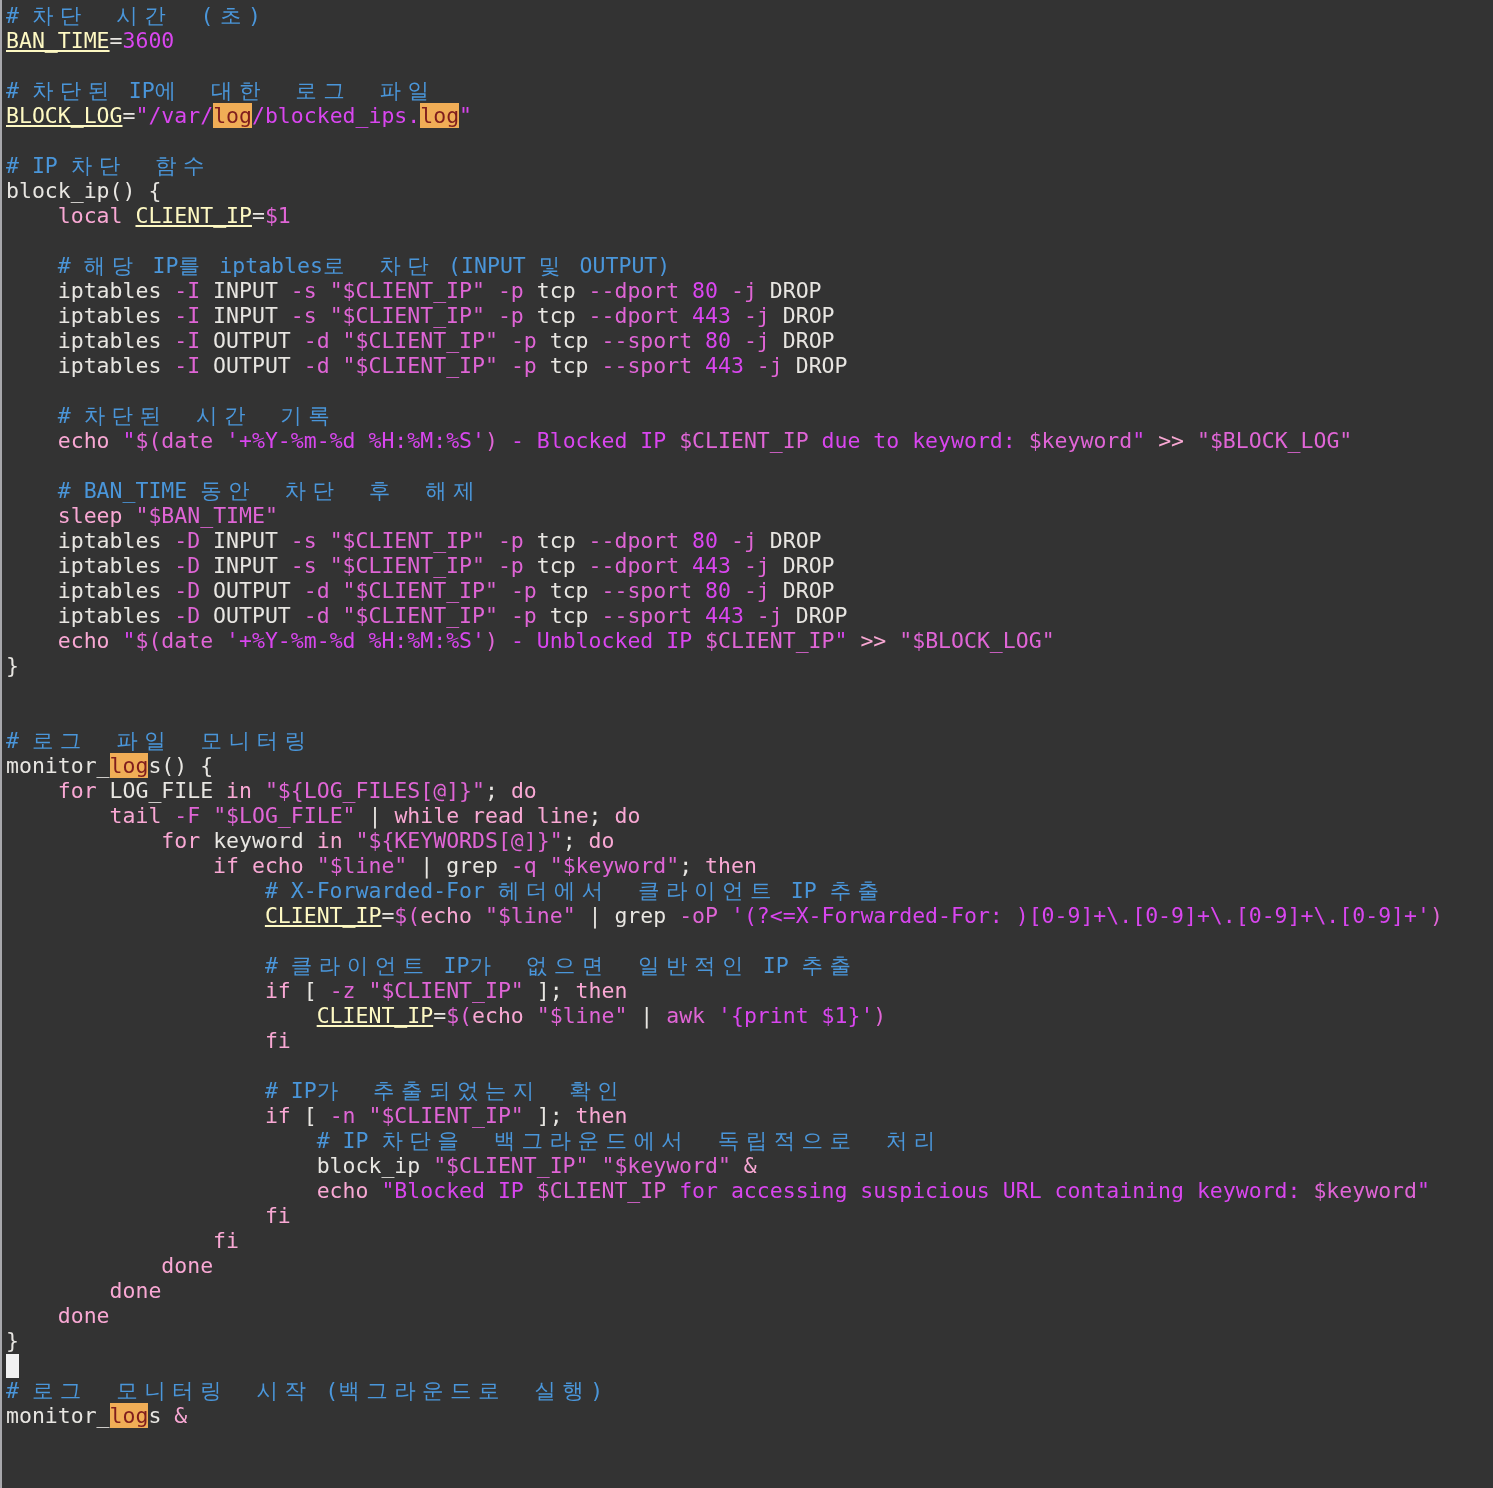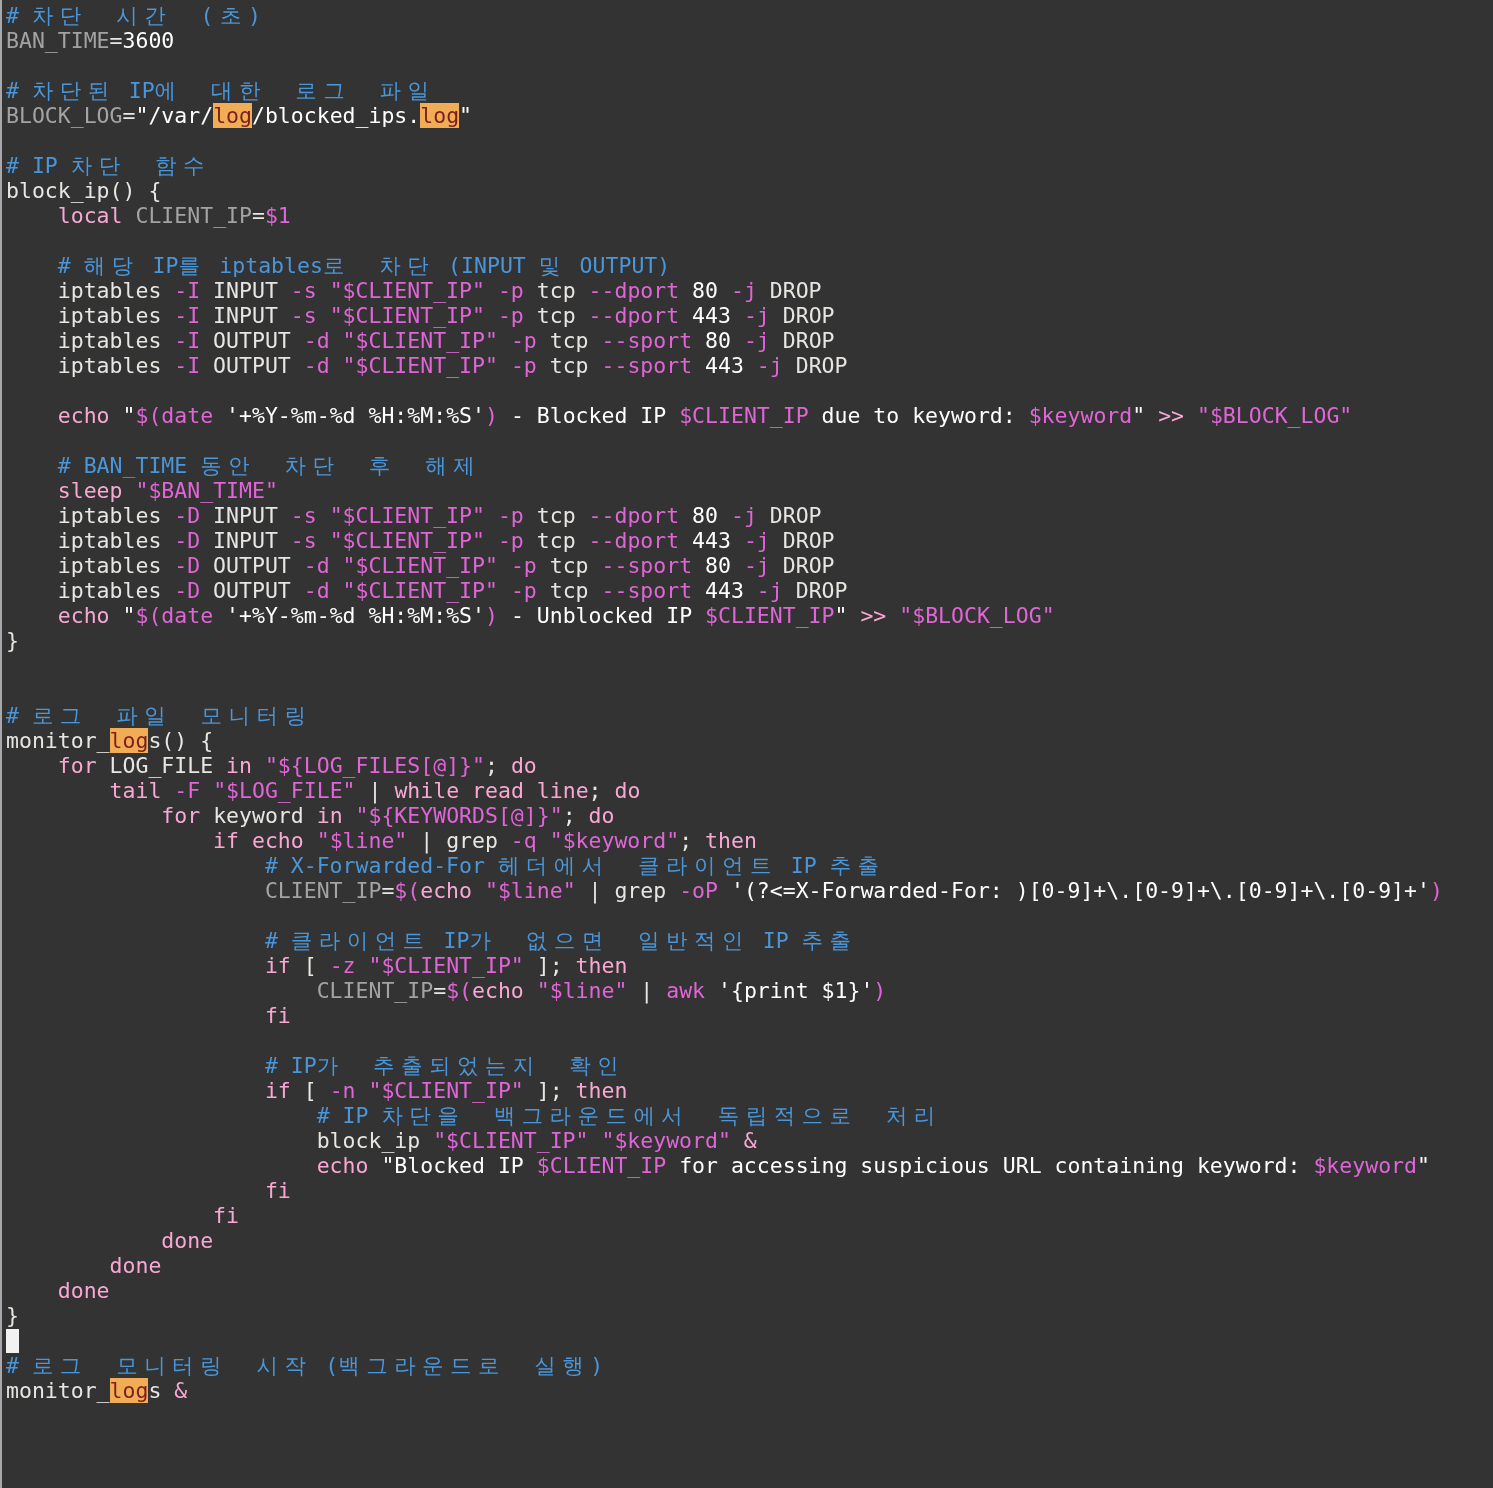--- a/index.html
+++ b/index.html
@@ -19,23 +19,23 @@
     line-height: 25px;
     overflow: hidden;
   }
   .line {
     height: 25px;
     white-space: pre;
   }
   .w  { color: #e8e6e2; }
   .c  { color: #4a96da; }
   .k  { color: #f9a8d4; }
-  .v  { color: #a3a3a3; }
+  .v  { color: #fef9c3; text-decoration: underline; }
   .m  { color: #e065d6; }
-  .r  { color: #ffffff; }
+  .r  { color: #d946ef; }
   .hl { background: #f0ad56; color: #7f1d1d; }
   .kr { letter-spacing: 0.30em; word-spacing: 0.42em; }
   .cursor {
     display: inline-block;
     width: 13px;
     height: 24px;
     background: #f2f2f2;
     vertical-align: bottom;
   }
 </style>
@@ -53,20 +53,21 @@
       <div class="line"><span class="c"># IP </span><span class="c kr">차단 함수</span></div>
       <div class="line"><span class="w">block_ip() {</span></div>
       <div class="line"><span class="w">    </span><span class="k">local</span><span class="w"> </span><span class="v">CLIENT_IP</span><span class="w">=</span><span class="m">$1</span></div>
       <div class="line"></div>
       <div class="line"><span class="c">    # </span><span class="c kr">해당</span><span class="c"> IP</span><span class="c kr">를</span><span class="c"> iptables</span><span class="c kr">로 차단</span><span class="c"> (INPUT </span><span class="c kr">및</span><span class="c"> OUTPUT)</span></div>
       <div class="line"><span class="w">    iptables </span><span class="m">-I</span><span class="w"> INPUT </span><span class="m">-s</span><span class="w"> </span><span class="m">"$CLIENT_IP"</span><span class="w"> </span><span class="m">-p</span><span class="w"> tcp </span><span class="m">--dport</span><span class="w"> </span><span class="r">80</span><span class="w"> </span><span class="m">-j</span><span class="w"> DROP</span></div>
       <div class="line"><span class="w">    iptables </span><span class="m">-I</span><span class="w"> INPUT </span><span class="m">-s</span><span class="w"> </span><span class="m">"$CLIENT_IP"</span><span class="w"> </span><span class="m">-p</span><span class="w"> tcp </span><span class="m">--dport</span><span class="w"> </span><span class="r">443</span><span class="w"> </span><span class="m">-j</span><span class="w"> DROP</span></div>
       <div class="line"><span class="w">    iptables </span><span class="m">-I</span><span class="w"> OUTPUT </span><span class="m">-d</span><span class="w"> </span><span class="m">"$CLIENT_IP"</span><span class="w"> </span><span class="m">-p</span><span class="w"> tcp </span><span class="m">--sport</span><span class="w"> </span><span class="r">80</span><span class="w"> </span><span class="m">-j</span><span class="w"> DROP</span></div>
       <div class="line"><span class="w">    iptables </span><span class="m">-I</span><span class="w"> OUTPUT </span><span class="m">-d</span><span class="w"> </span><span class="m">"$CLIENT_IP"</span><span class="w"> </span><span class="m">-p</span><span class="w"> tcp </span><span class="m">--sport</span><span class="w"> </span><span class="r">443</span><span class="w"> </span><span class="m">-j</span><span class="w"> DROP</span></div>
       <div class="line"></div>
+      <div class="line"><span class="c">    # </span><span class="c kr">차단된 시간 기록</span></div>
       <div class="line"><span class="w">    </span><span class="k">echo</span><span class="w"> </span><span class="r">"</span><span class="m">$(date</span><span class="w"> </span><span class="r">'+%Y-%m-%d %H:%M:%S'</span><span class="m">)</span><span class="r"> - Blocked IP </span><span class="m">$CLIENT_IP</span><span class="r"> due to keyword: </span><span class="m">$keyword</span><span class="r">"</span><span class="w"> </span><span class="k">&gt;&gt;</span><span class="w"> </span><span class="m">"$BLOCK_LOG"</span></div>
       <div class="line"></div>
       <div class="line"><span class="c">    # BAN_TIME </span><span class="c kr">동안 차단 후 해제</span></div>
       <div class="line"><span class="w">    </span><span class="k">sleep</span><span class="w"> </span><span class="m">"$BAN_TIME"</span></div>
       <div class="line"><span class="w">    iptables </span><span class="m">-D</span><span class="w"> INPUT </span><span class="m">-s</span><span class="w"> </span><span class="m">"$CLIENT_IP"</span><span class="w"> </span><span class="m">-p</span><span class="w"> tcp </span><span class="m">--dport</span><span class="w"> </span><span class="r">80</span><span class="w"> </span><span class="m">-j</span><span class="w"> DROP</span></div>
       <div class="line"><span class="w">    iptables </span><span class="m">-D</span><span class="w"> INPUT </span><span class="m">-s</span><span class="w"> </span><span class="m">"$CLIENT_IP"</span><span class="w"> </span><span class="m">-p</span><span class="w"> tcp </span><span class="m">--dport</span><span class="w"> </span><span class="r">443</span><span class="w"> </span><span class="m">-j</span><span class="w"> DROP</span></div>
       <div class="line"><span class="w">    iptables </span><span class="m">-D</span><span class="w"> OUTPUT </span><span class="m">-d</span><span class="w"> </span><span class="m">"$CLIENT_IP"</span><span class="w"> </span><span class="m">-p</span><span class="w"> tcp </span><span class="m">--sport</span><span class="w"> </span><span class="r">80</span><span class="w"> </span><span class="m">-j</span><span class="w"> DROP</span></div>
       <div class="line"><span class="w">    iptables </span><span class="m">-D</span><span class="w"> OUTPUT </span><span class="m">-d</span><span class="w"> </span><span class="m">"$CLIENT_IP"</span><span class="w"> </span><span class="m">-p</span><span class="w"> tcp </span><span class="m">--sport</span><span class="w"> </span><span class="r">443</span><span class="w"> </span><span class="m">-j</span><span class="w"> DROP</span></div>
       <div class="line"><span class="w">    </span><span class="k">echo</span><span class="w"> </span><span class="r">"</span><span class="m">$(date</span><span class="w"> </span><span class="r">'+%Y-%m-%d %H:%M:%S'</span><span class="m">)</span><span class="r"> - Unblocked IP </span><span class="m">$CLIENT_IP</span><span class="r">"</span><span class="w"> </span><span class="k">&gt;&gt;</span><span class="w"> </span><span class="m">"$BLOCK_LOG"</span></div>
       <div class="line"><span class="w">}</span></div>

